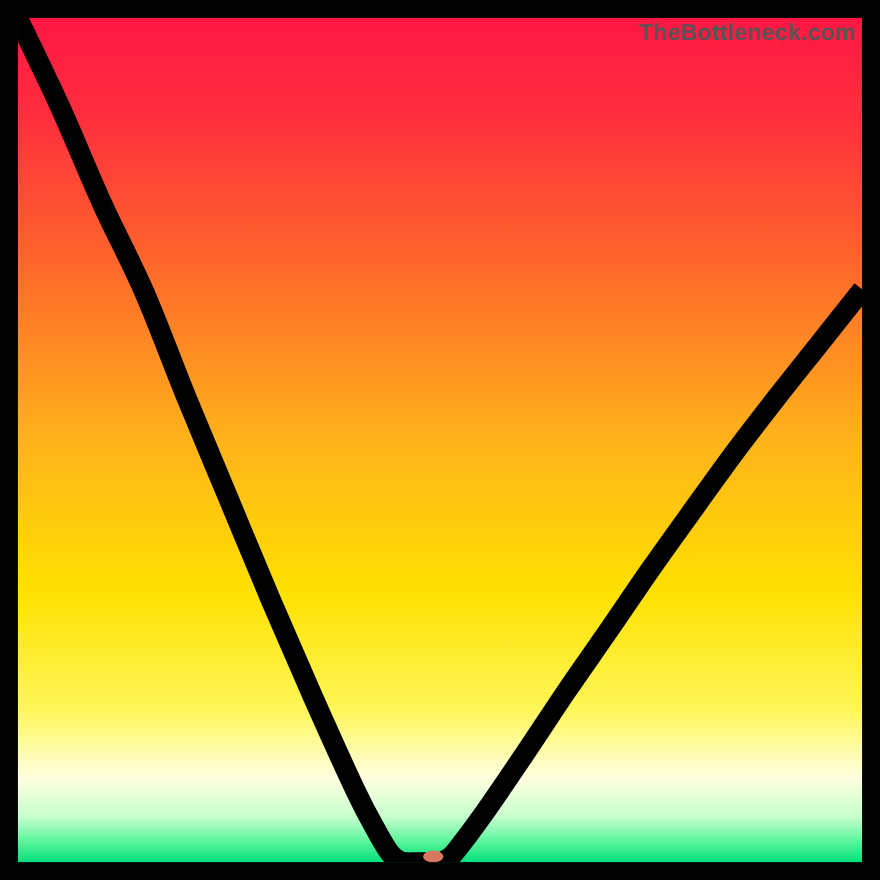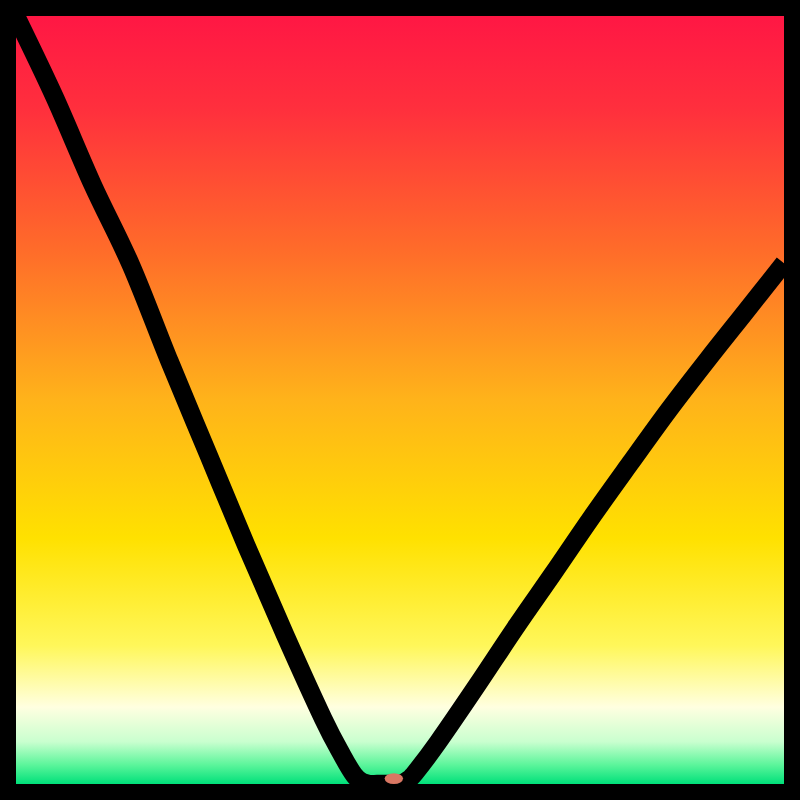--- a/index.html
+++ b/index.html
@@ -69,15 +69,16 @@
           </linearGradient>
       </defs>
       <rect x="0" y="0" width="100" height="100" fill="url(#bgGrad)"></rect>
     </svg>
 
     <svg class="curve-svg" viewBox="0 0 100 100" preserveAspectRatio="none">
       <path class="curve-path" d="M 0 0 C 0.8333333333333334 1.75, 3.333333333333333 6.833333333333334, 5 10.5 C 6.666666666666667 14.166666666666666, 8.333333333333334 18.333333333333332, 10 22 C 11.666666666666666 25.666666666666668, 13.333333333333334 28.666666666666668, 15 32.5 C 16.666666666666668 36.33333333333333, 18.333333333333332 40.91666666666666, 20 44.99999999999999 C 21.666666666666668 49.08333333333333, 23.333333333333332 53, 25 57 C 26.666666666666668 61, 28.333333333333332 65.08333333333333, 30 69 C 31.666666666666668 72.91666666666667, 33.333333333333336 76.75, 35 80.5 C 36.666666666666664 84.25, 38.75 88.86666666666667, 40 91.5 C 41.25 94.13333333333333, 41.833333333333336 95.08333333333333, 42.5 96.3 C 43.166666666666664 97.51666666666667, 43.583333333333336 98.23333333333333, 44 98.8 C 44.416666666666664 99.36666666666666, 44.666666666666664 99.5, 45 99.7 C 45.333333333333336 99.9, 45.666666666666664 99.95, 46 100 C 46.333333333333336 100.05, 46.666666666666664 100, 47 100 C 47.333333333333336 100, 47.666666666666664 100, 48 100 C 48.333333333333336 100, 48.666666666666664 100, 49 100 C 49.333333333333336 100, 49.666666666666664 100.08333333333333, 50 100 C 50.333333333333336 99.91666666666667, 50.666666666666664 99.75, 51 99.5 C 51.333333333333336 99.25, 51.33333333333333 99.33333333333333, 52 98.5 C 52.66666666666667 97.66666666666667, 53.66666666666667 96.38333333333333, 55.00000000000001 94.5 C 56.33333333333334 92.61666666666667, 58.333333333333336 89.66666666666667, 60 87.2 C 61.666666666666664 84.73333333333333, 63.333333333333336 82.15, 65 79.7 C 66.66666666666667 77.25, 68.33333333333333 74.91666666666667, 70 72.5 C 71.66666666666667 70.08333333333333, 73.33333333333333 67.58333333333334, 75 65.2 C 76.66666666666667 62.81666666666667, 78.33333333333333 60.51666666666667, 80 58.2 C 81.66666666666667 55.88333333333333, 83.33333333333333 53.53333333333333, 85 51.3 C 86.66666666666667 49.06666666666666, 88.33333333333333 46.93333333333333, 90 44.8 C 91.66666666666667 42.666666666666664, 93.33333333333333 40.6, 95 38.5 C 96.66666666666667 36.4, 99.16666666666667 33.25, 100 32.2" stroke="#000000"></path>
       <ellipse class="marker" cx="49.2" cy="99.3" rx="1.2" ry="0.7" fill="#d97763"></ellipse>
     </svg>
 
+    <div class="watermark">TheBottleneck.com</div>
 
   </div>
 </div>
 
 </body></html>

